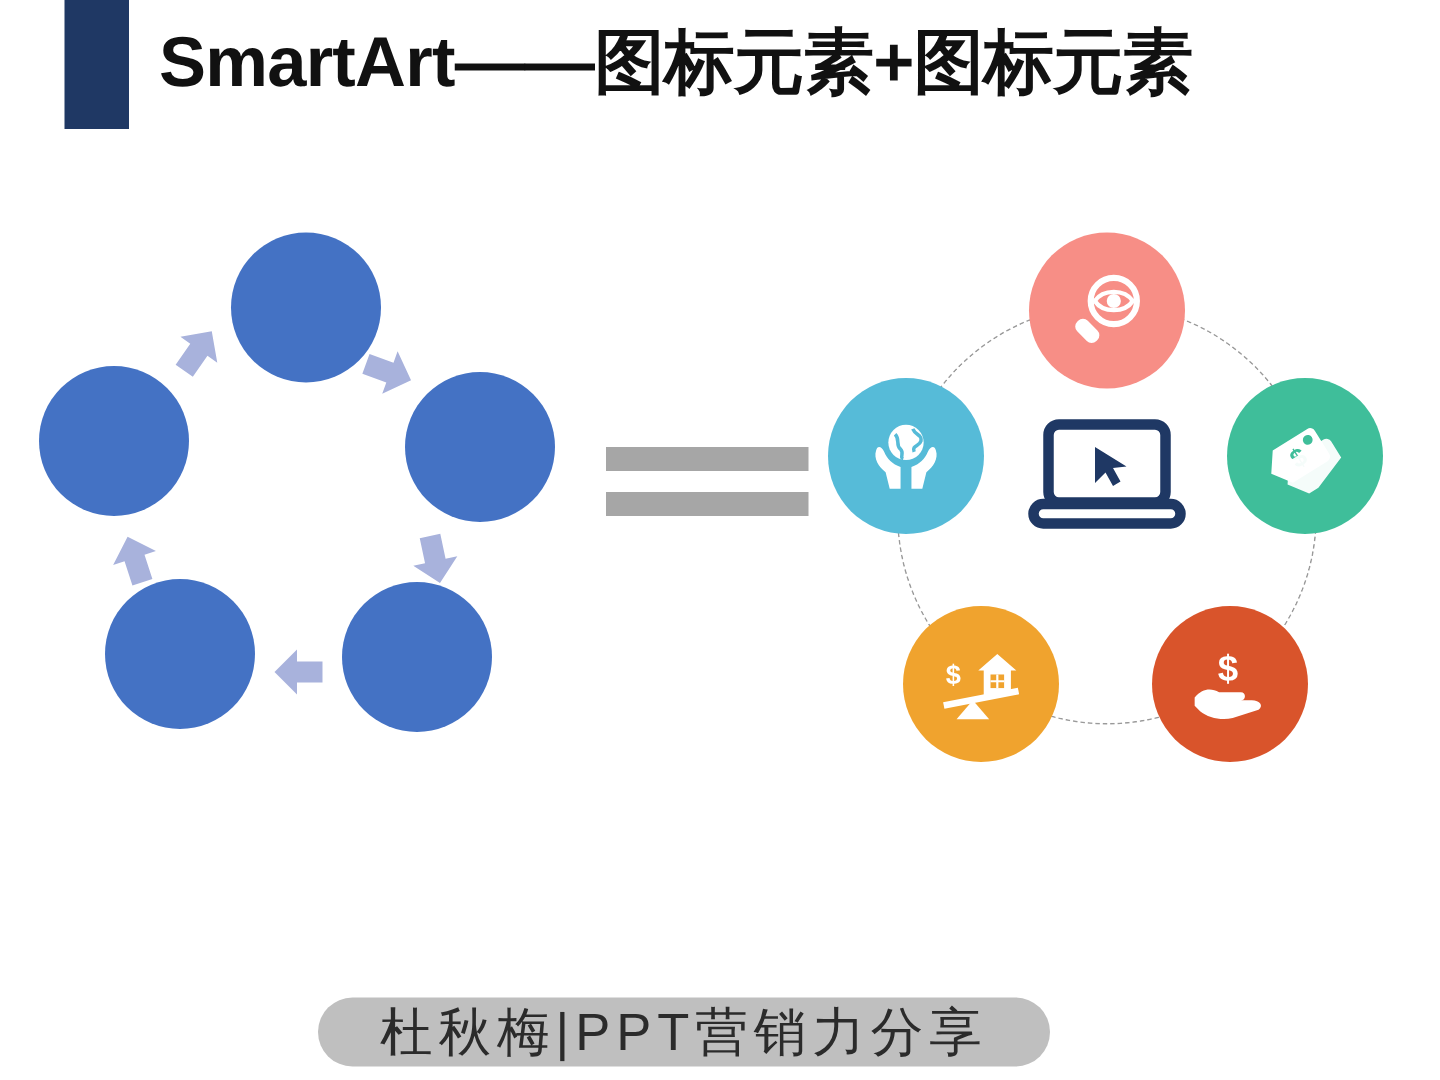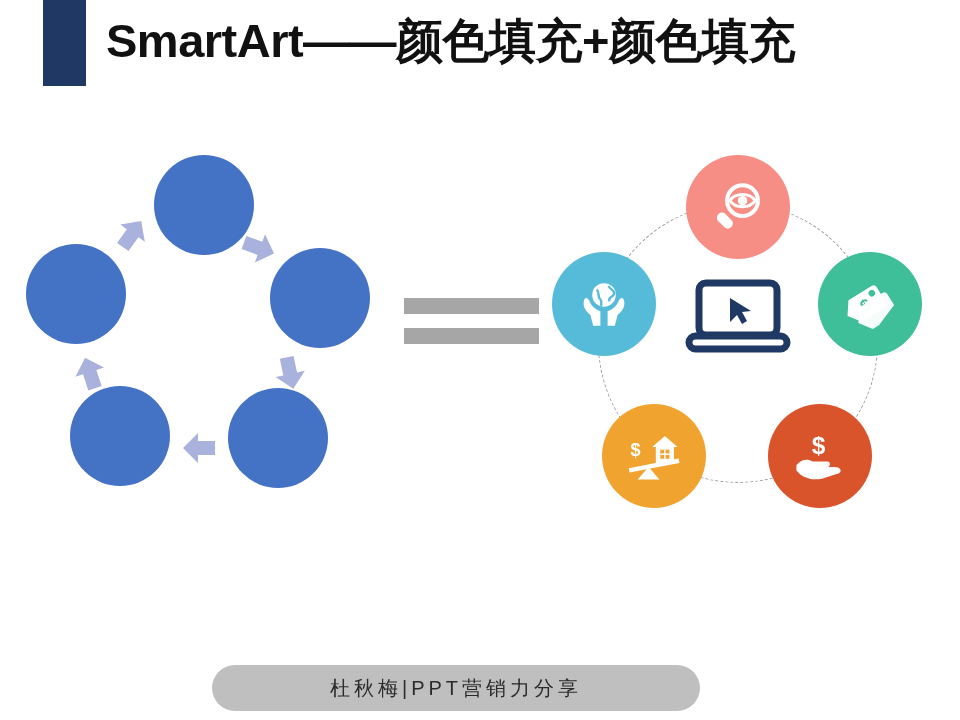--- a/index.html
+++ b/index.html
@@ -122,31 +122,31 @@
     top: 665px;
     width: 488px;
     height: 46px;
     border-radius: 23px;
     background: #BFBFBF;
     display: flex;
     align-items: center;
     justify-content: center;
   }
   #footer-caption-text {
-    font-size: 20px;
+    font-size: 35px;
     color: #2b2b2b;
     letter-spacing: 4px;
     white-space: nowrap;
   }
 </style>
 </head>
 <body>
 
 <div id="header-bar"></div>
-<div id="page-title">SmartArt——颜色填充+颜色填充</div>
+<div id="page-title">SmartArt——图标元素+图标元素</div>
 
 <div id="left-cycle">
 
   <div class="cycle-node" style="left:146px; top:5px;"></div>
   <div class="cycle-node" style="left:262px; top:98px;"></div>
   <div class="cycle-node" style="left:220px; top:238px;"></div>
   <div class="cycle-node" style="left:62px;  top:236px;"></div>
   <div class="cycle-node" style="left:18px;  top:94px;"></div>
 
   <div class="cycle-arrow" style="left:106px; top:66px; transform:rotate(35deg);">

